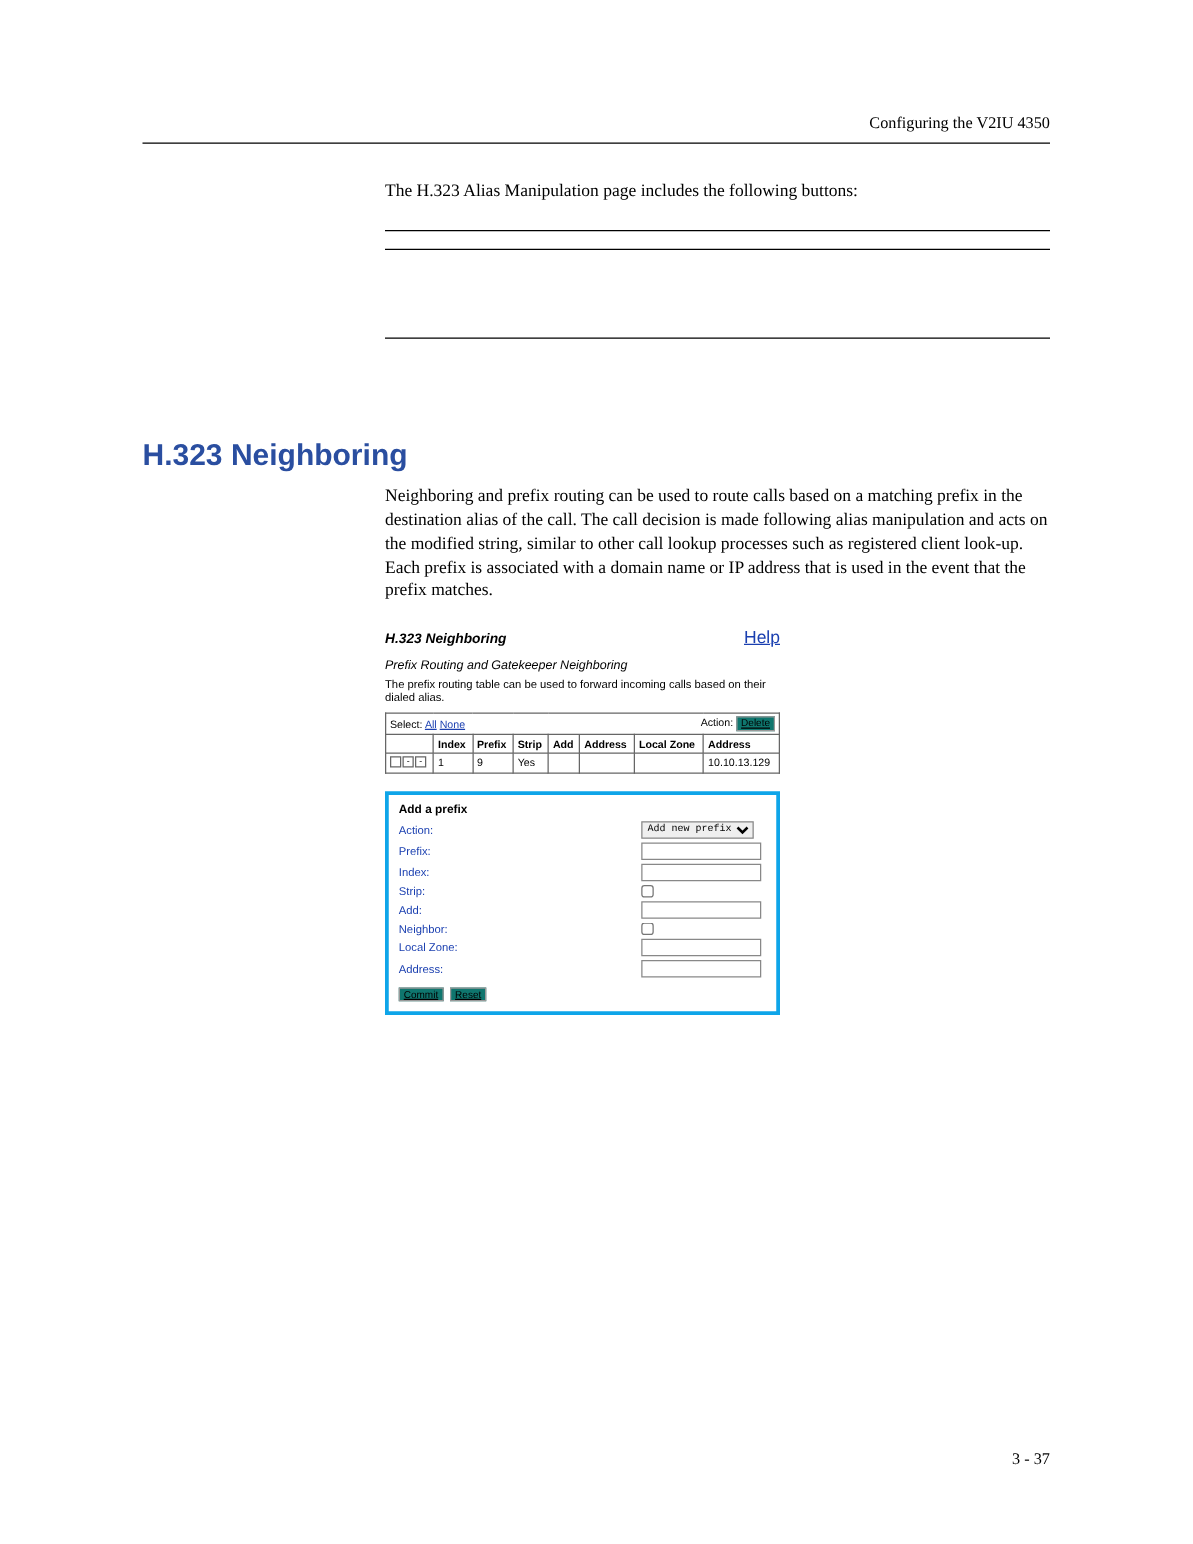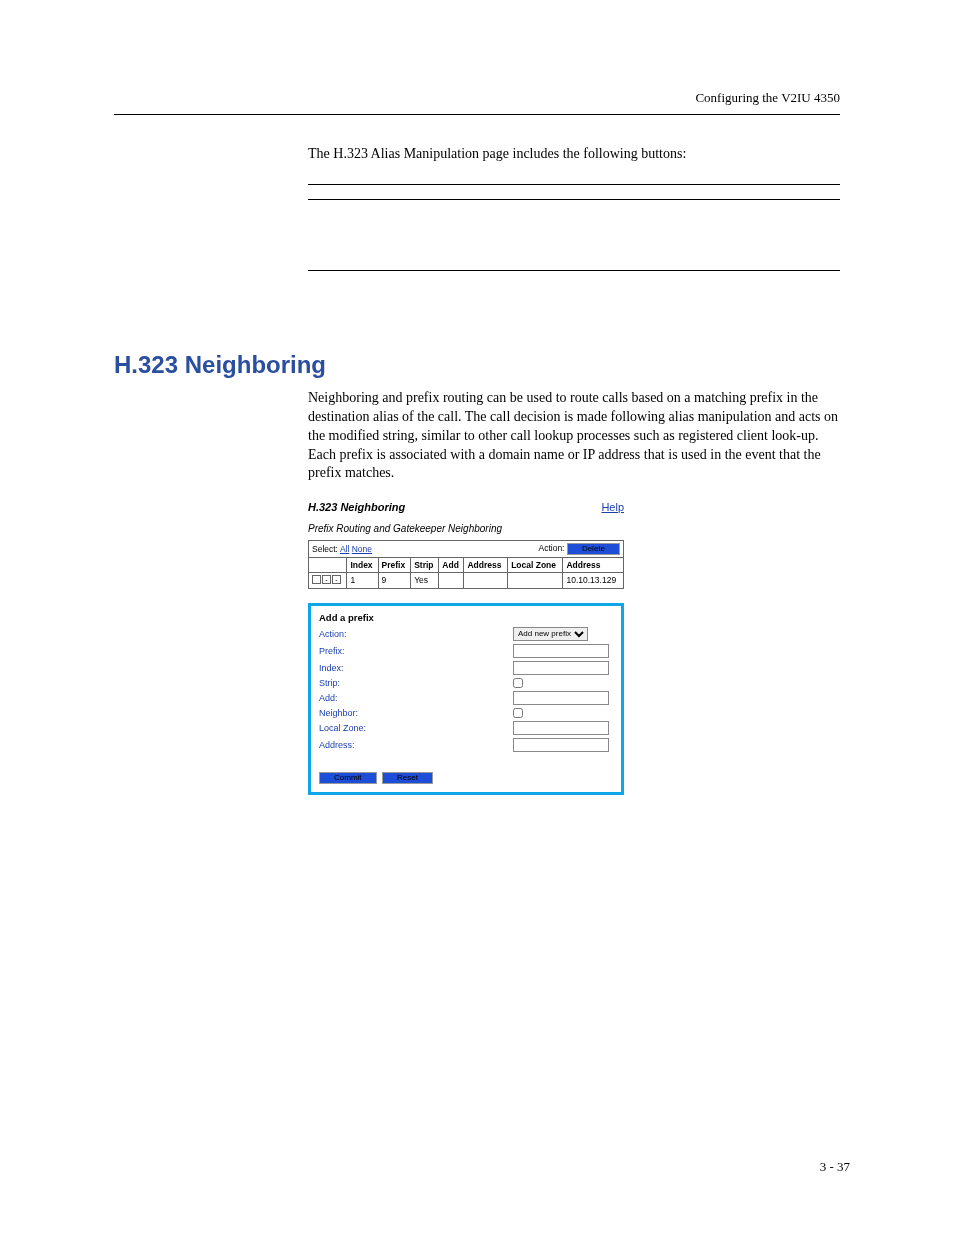--- a/index.html
+++ b/index.html
@@ -67,21 +67,21 @@
     align-items: baseline;
   }
   .shot .h-italic {
     font-style: italic;
     font-weight: bold;
     font-size: 11px;
   }
   .shot .help {
     color: #1a3fb0;
     text-decoration: underline;
-    font-size: 11px;
+    font-size: 14px;
   }
   .shot .sub-bold {
     font-weight: normal;
     font-style: italic;
     font-size: 10px;
     margin-top: 10px;
   }
   .shot .desc {
     font-size: 9px;
     margin-top: 4px;
@@ -102,25 +102,26 @@
   }
   table.prefix .title-row td {
     text-align: center;
     font-size: 9px;
   }
   table.prefix .sel-row td {
     font-size: 8.5px;
   }
   .mini-btn {
     font-size: 8px;
-    padding: 0 14px;
+    padding: 0 3px;
     border: 1px solid #999;
-    background: #1d4ed8;
+    background: #0f766e;
     line-height: 1.2;
     display: inline-block;
+    text-decoration: underline;
   }
   .link-blue { color: #1a3fb0; text-decoration: underline; }
 
   .row-controls {
     display: inline-flex;
     gap: 1px;
     align-items: center;
   }
   .tiny-box {
     width: 9px; height: 9px;
@@ -158,35 +159,36 @@
     width: 90px;
     height: 12px;
     font-size: 8px;
     border: 1px solid #888;
     padding: 0 2px;
   }
   .frow .fval select {
     font-size: 8px;
     height: 14px;
     border: 1px solid #888;
+    font-family: Liberation Mono, monospace;
   }
   .frow .fval input[type="checkbox"] {
     width: 10px; height: 10px;
     margin: 0;
     display: block;
     float: left;
   }
   .fval { width: 100px; text-align: left; }
-  .btns { margin-top: 20px; }
+  .btns { margin-top: 8px; }
   .btns .mini-btn { margin-right: 3px; }
 
   .footer {
     position: absolute;
     bottom: 60px;
-    right: 104px;
+    right: 114px;
     font-size: 13px;
   }
 </style>
 </head>
 <body>
 
 <div class="page">
   <div class="running-head">Configuring the V2IU 4350</div>
   <hr class="head-rule">
 
@@ -206,20 +208,21 @@
 
   <div class="body-col">
     <p class="para">Neighboring and prefix routing can be used to route calls based on a matching prefix in the destination alias of the call. The call decision is made following alias manipulation and acts on the modified string, similar to other call lookup processes such as registered client look-up. Each prefix is associated with a domain name or IP address that is used in the event that the prefix matches.</p>
 
     <div class="shot">
       <div class="toprow">
         <span class="h-italic">H.323 Neighboring</span>
         <span class="help">Help</span>
       </div>
       <div class="sub-bold">Prefix Routing and Gatekeeper Neighboring</div>
+      <div class="desc">The prefix routing table can be used to forward incoming calls based on their dialed alias.</div>
 
       <table class="prefix">
         <tbody>
         <tr class="sel-row">
           <td colspan="5" style="border-right:none;">
             <span>Select:</span>
             <span class="link-blue">All</span>
             <span class="link-blue">None</span>
           </td>
           <td colspan="3" style="text-align:right; border-left:none;">

